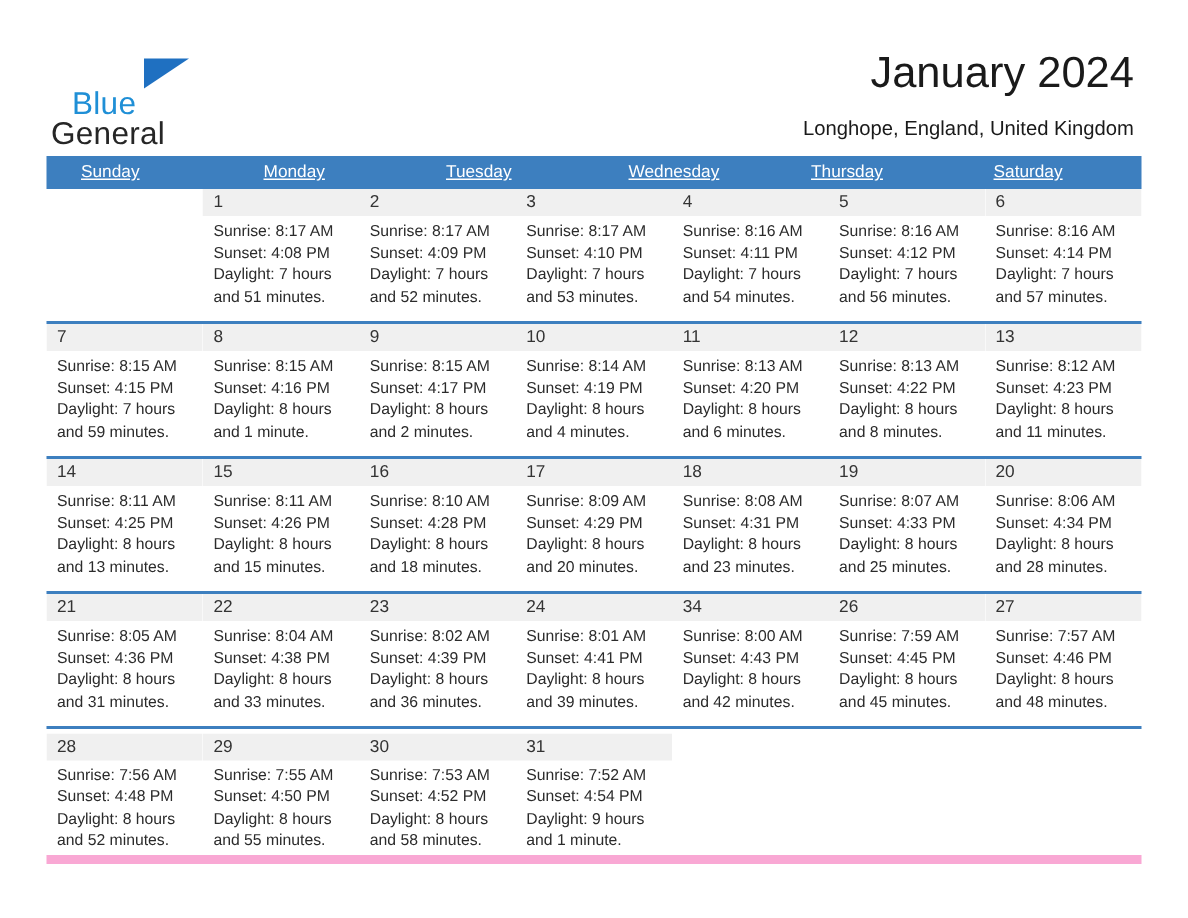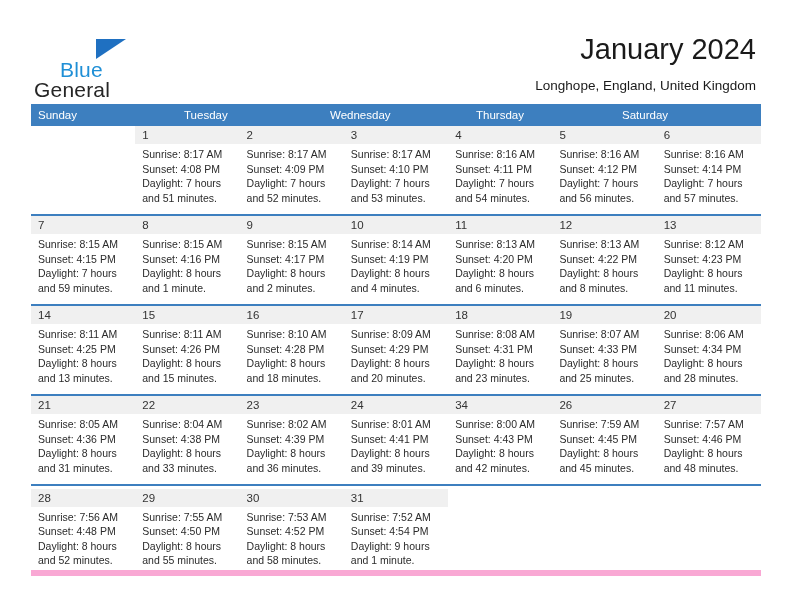--- a/index.html
+++ b/index.html
@@ -51,21 +51,21 @@
     position: absolute;
     left: 62px;
     top: 3px;
     width: 0;
     height: 0;
     border-left: 30px solid #1f70c1;
     border-bottom: 20px solid transparent;
   }
   .logo-blue {
     position: absolute;
-    left: 26px;
+    left: 14px;
     top: 22px;
     font-size: 21px;
     letter-spacing: 0.2px;
     color: #1f8fd6;
     font-family: "Liberation Sans", sans-serif;
     text-align: center;
   }
   .title {
     position: absolute;
     right: 36px;
@@ -96,23 +96,24 @@
     display: flex;
     background: #3d7fbf;
     height: 22px;
   }
   .weekday {
     flex: 1 1 0;
     min-width: 0;
     color: #ffffff;
     font-size: 11.5px;
     line-height: 22px;
-    padding-left: 7px;
+    padding-left: 23px;
     box-sizing: border-box;
     white-space: nowrap;
+    text-decoration: underline;
   }
   .week-row {
     display: flex;
     height: 90px;
     border-bottom: 2px solid #3d7fbf;
     box-sizing: border-box;
   }
   .week-row:last-child {
     border-bottom: 6px solid #f9a8d4;
     align-items: center;
@@ -162,20 +163,21 @@
       <span class="logo-triangle"></span>
       <span class="logo-blue">Blue</span>
     </div>
     <div class="title">January 2024</div>
     <div class="subtitle">Longhope, England, United Kingdom</div>
   </div>
 
   <div class="calendar">
     <div class="weekday-row">
       <div class="weekday">Sunday</div>
+      <div class="weekday">Monday</div>
       <div class="weekday">Tuesday</div>
       <div class="weekday">Wednesday</div>
       <div class="weekday">Thursday</div>
       <div class="weekday">Saturday</div>
     </div>
 
     <div id="weeks-container">
         <div class="week-row">
           <div class="day-cell empty"></div>
           <div class="day-cell filled">

